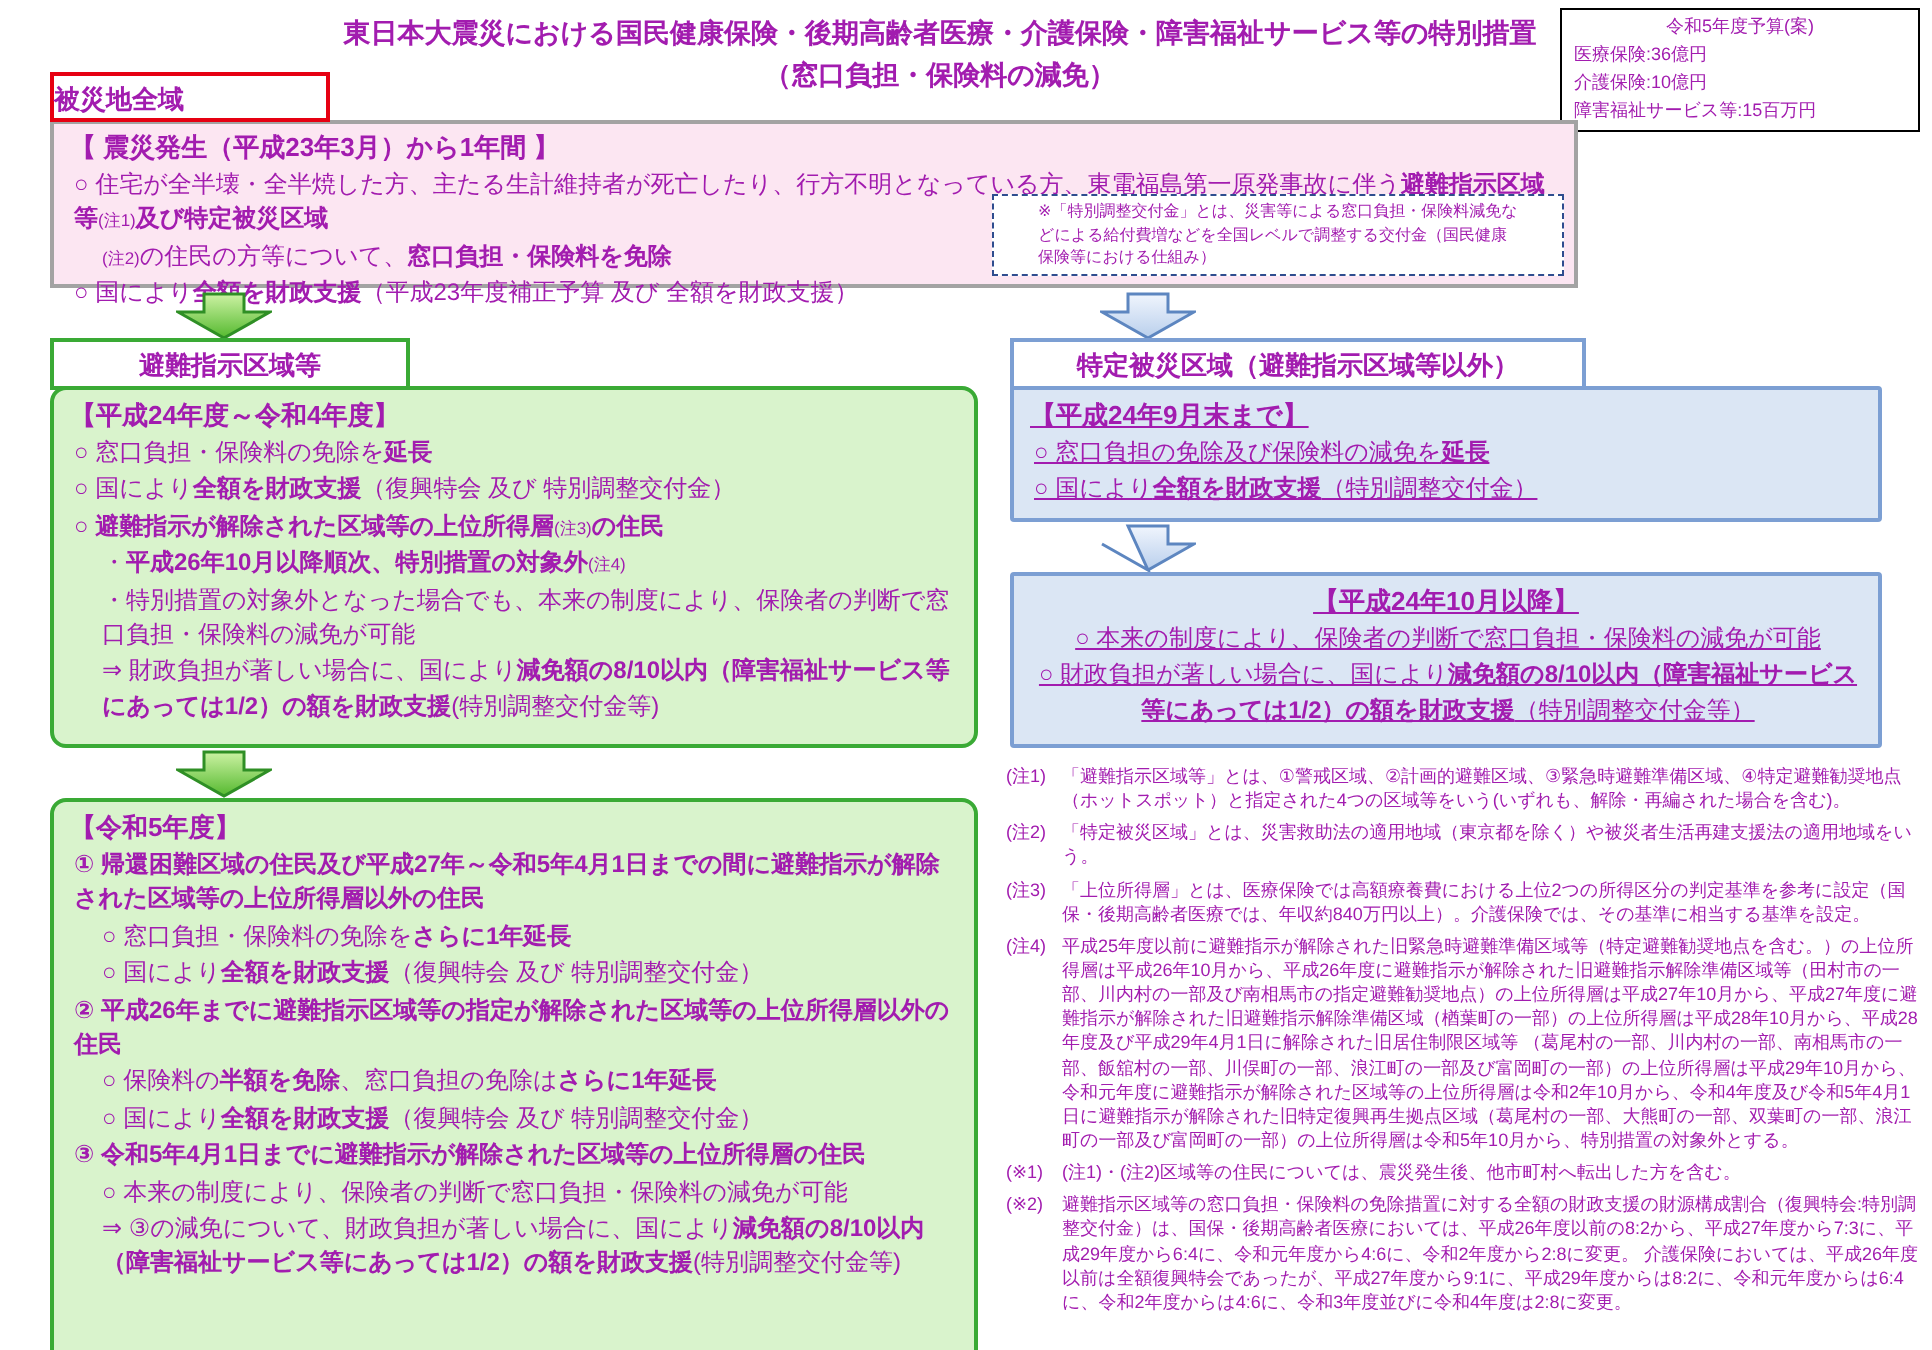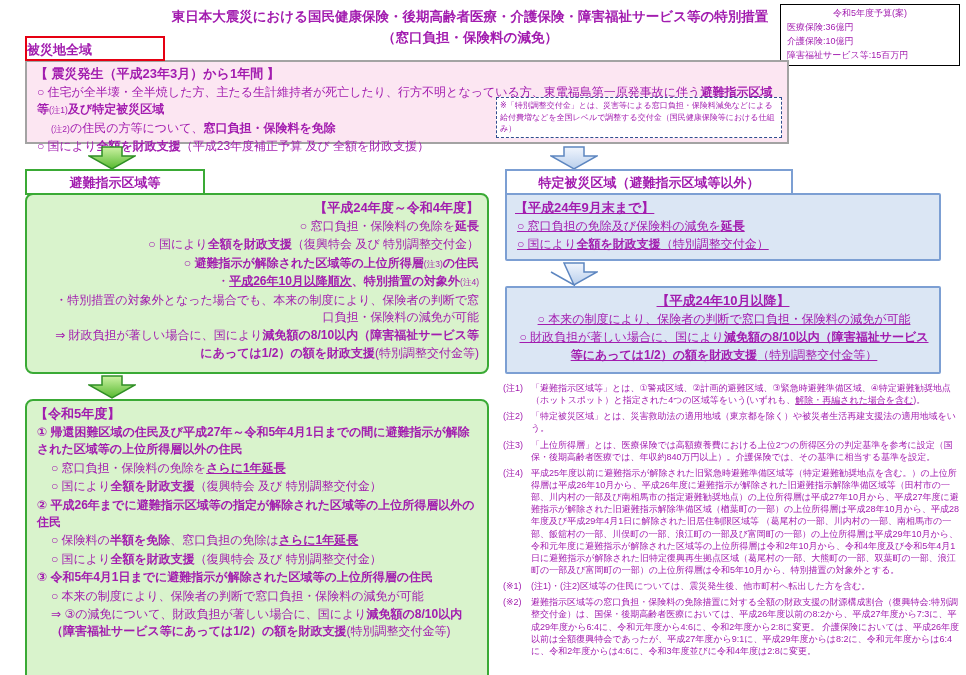--- a/index.html
+++ b/index.html
@@ -1,21 +1,21 @@
 <!DOCTYPE html>
 <html lang="ja"><head>
 <meta charset="utf-8">
 <style>
   html,body{margin:0;padding:0;background:#fff;}
   .page{
     position:relative;width:966px;height:675px;background:#fff;overflow:hidden;
     font-family:"Liberation Sans","DejaVu Sans",sans-serif;color:#a21caf;
   }
   .b{font-weight:bold;}
-  .u{text-decoration:underline;}
+  .u{}
   .sm{font-size:8.5px;}
   .line{line-height:1.45;margin:1px 0;}
   .ind0{padding-left:2px;}
   .ind1{padding-left:16px;}
 
   
   .title{position:absolute;top:7px;left:140px;width:660px;text-align:center;
     font-weight:bold;font-size:13.5px;line-height:1.55;}
 
   
@@ -26,21 +26,21 @@
   
   .area-label{position:absolute;top:36px;left:25px;width:140px;height:25px;
     border:2px solid #e60012;background:#fff;z-index:3;
     font-size:13px;font-weight:bold;text-align:left;line-height:23px;box-sizing:border-box;}
   .pink-box{position:absolute;top:60px;left:25px;width:764px;height:84px;
     border:2px solid #a3a3a3;background:#fce6f2;box-sizing:border-box;
     padding:3px 8px;font-size:12px;}
   .pink-box .heading{font-size:13px;font-weight:bold;margin-bottom:1px;}
   .dashed-note{position:absolute;right:5px;bottom:4px;width:286px;
     border:1px dashed #2f4d8f;background:#fff;font-size:8px;line-height:1.45;
-    padding:2px 3px;box-sizing:border-box;}
+    padding:2px 22px;box-sizing:border-box;}
 
   
   .arrow{position:absolute;width:48px;height:24px;}
 
   
   .col-header{position:absolute;height:26px;background:#fff;z-index:3;
     font-size:13px;font-weight:bold;text-align:center;line-height:23px;box-sizing:border-box;}
   .green-hd{border:2px solid #3aaa35;}
   .blue-hd{border:2px solid #7c9fd3;}
   .hd-sub{font-size:13px;font-weight:bold;}
@@ -120,21 +120,21 @@
         <linearGradient id="g4" x1="0" y1="0" x2="0" y2="1">
       <stop offset="0" stop-color="#f0f5fd"></stop>
           <stop offset="1" stop-color="#b9cfec"></stop>
         </linearGradient>
       </defs>
     <polygon points="14,1 34,1 34,10 47,10 24,23 1,10 24,23" fill="url(#g4)" stroke="#5d86c0" stroke-width="1.5"></polygon>
   </svg>
 
   <div class="col-header green-hd" style="top:169px;left:25px;width:180px;">避難指示区域等</div>
 
-  <div class="content-box green-box" style="top:193px;left:25px;width:464px;height:181px;text-align:right;">
+  <div class="content-box green-box" style="top:193px;left:25px;width:464px;height:181px;">
     <div class="heading">【平成24年度～令和4年度】</div>
     <div>
         <div class="line ind0"><span>○ 窓口負担・保険料の免除を</span><span class="b">延長</span></div>
         <div class="line ind0"><span>○ 国により</span><span class="b">全額を財政支援</span><span>（復興特会 及び 特別調整交付金）</span></div>
         <div class="line ind0"><span>○ </span><span class="b">避難指示が解除された区域等の上位所得層</span><span class="sm">(注3)</span><span class="b">の住民</span></div>
         <div class="line ind1"><span>・</span><span class="b u">平成26年10月以降順次</span><span class="b">、特別措置の対象外</span><span class="sm">(注4)</span></div>
         <div class="line ind1"><span>・特別措置の対象外となった場合でも、本来の制度により、保険者の判断で窓口負担・保険料の減免が可能</span></div>
         <div class="line ind1"><span>⇒ 財政負担が著しい場合に、国により</span><span class="b">減免額の8/10以内（障害福祉サービス等にあっては1/2）の額を財政支援</span><span>(特別調整交付金等)</span></div>
       </div>
   </div>

